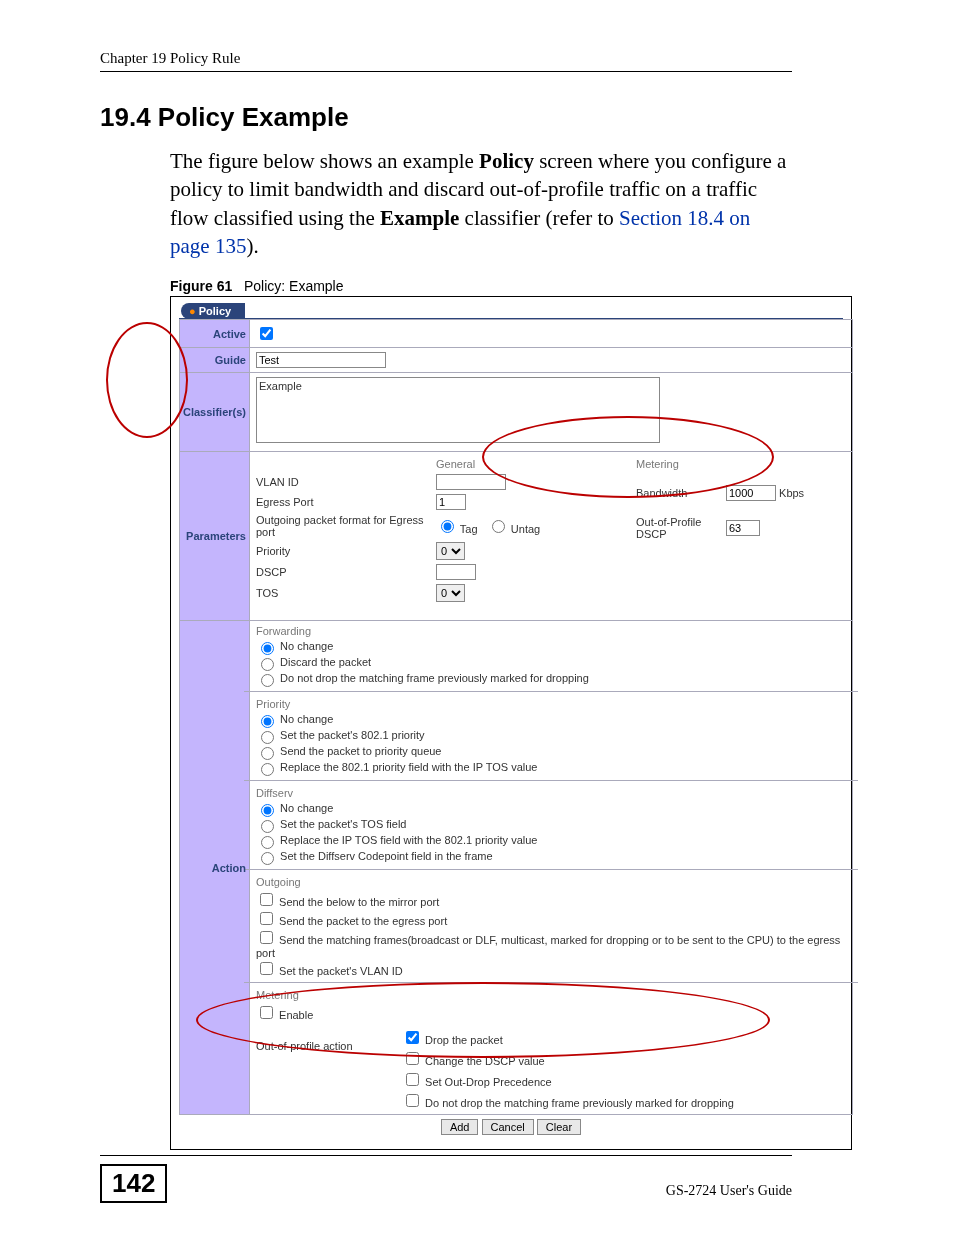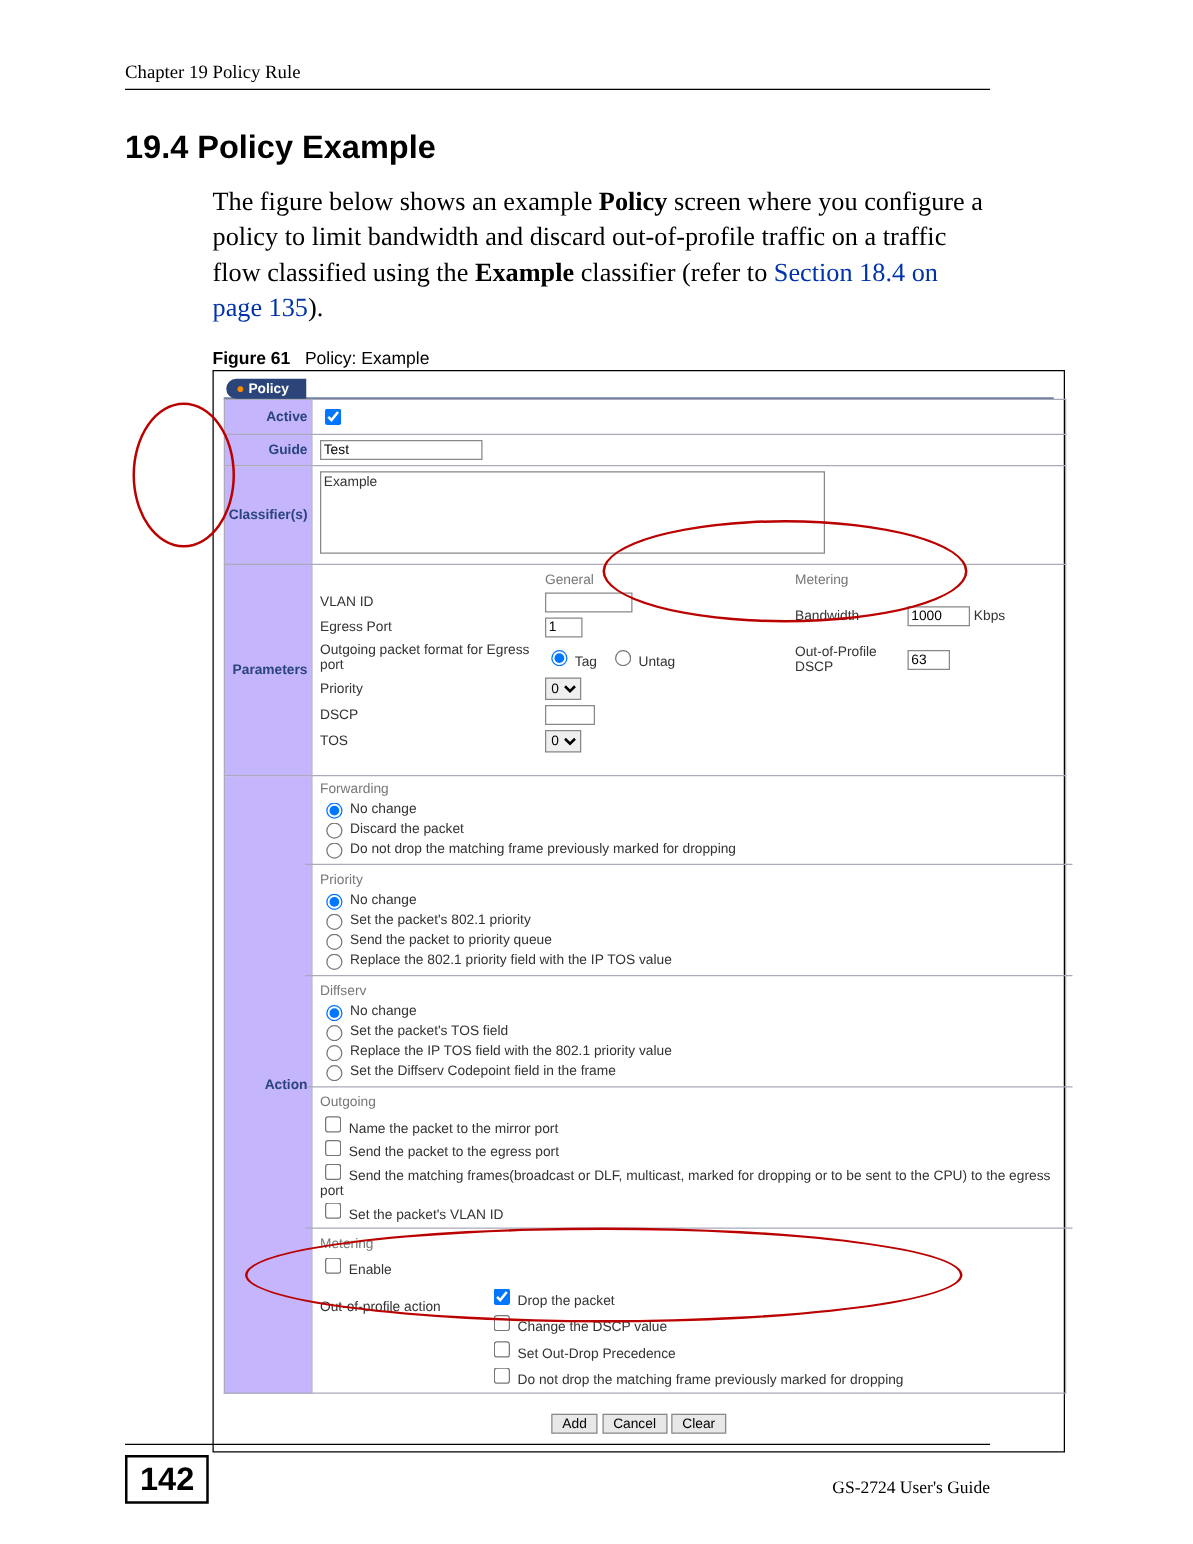--- a/index.html
+++ b/index.html
@@ -101,35 +101,35 @@
     font-size: 11px;
     height: 18px;
     border: 1px solid #888;
   }
   .row { display: flex; align-items: center; margin: 4px 0; }
   .row .plab { width: 180px; }
   .row .pval { }
   .subhdr { color: #777; margin: 2px 0; }
   .hr { border-top: 1px solid #aab; margin: 2px -6px; }
   .rgroup input, .rgroup label { vertical-align: middle; }
-  .btns { text-align: center; margin-top: 16px; }
+  .btns { text-align: center; margin-top: 4px; }
   button.btn {
     font-family: inherit;
     font-size: 11px;
     padding: 1px 8px;
     border: 1px solid #888;
     background: #e8e8e8;
   }
   .oop {
     display: flex;
     align-items: flex-start;
     margin-top: 4px;
   }
   .oop .oop-lab { width: 130px; padding-top: 14px; }
-  .oop .oop-opts > div { margin: 2px 5px; }
+  .oop .oop-opts > div { margin: 2px 16px; }
   .footer {
     position: absolute;
     left: 100px; right: 90px;
     bottom: 36px;
     display: flex;
     justify-content: space-between;
     align-items: flex-end;
     border-top: 1px solid #000;
     padding-top: 4px;
   }
@@ -291,21 +291,21 @@
                     <div><label><input type="radio" name="ds" checked="" style=""> <span>No change</span></label></div>
                     <div><label><input type="radio" name="ds" style=""> <span>Set the packet's TOS field</span></label></div>
                     <div><label><input type="radio" name="ds" style=""> <span>Replace the IP TOS field with the 802.1 priority value</span></label></div>
                     <div><label><input type="radio" name="ds" style=""> <span>Set the Diffserv Codepoint field in the frame</span></label></div>
                   </div>
                 </div>
                 <div class="hr"></div>
                 <div style="padding:2px 6px;">
                   <div class="subhdr">Outgoing</div>
                   <div>
-                    <div><label><input type="checkbox" style=""> <span>Name the packet to the mirror port</span></label></div>
+                    <div><label><input type="checkbox" style=""> <span>Send the below to the mirror port</span></label></div>
                     <div><label><input type="checkbox" style=""> <span>Send the packet to the egress port</span></label></div>
                     <div><label><input type="checkbox" style=""> <span>Send the matching frames(broadcast or DLF, multicast, marked for dropping or to be sent to the CPU) to the egress port</span></label></div>
                     <div><label><input type="checkbox" style=""> <span>Set the packet's VLAN ID</span></label></div>
                   </div>
                 </div>
                 <div class="hr"></div>
                 <div style="padding:2px 6px;">
                   <div class="subhdr">Metering</div>
                   <div><label><input type="checkbox" style=""> <span>Enable</span></label></div>
                   <div class="oop">

